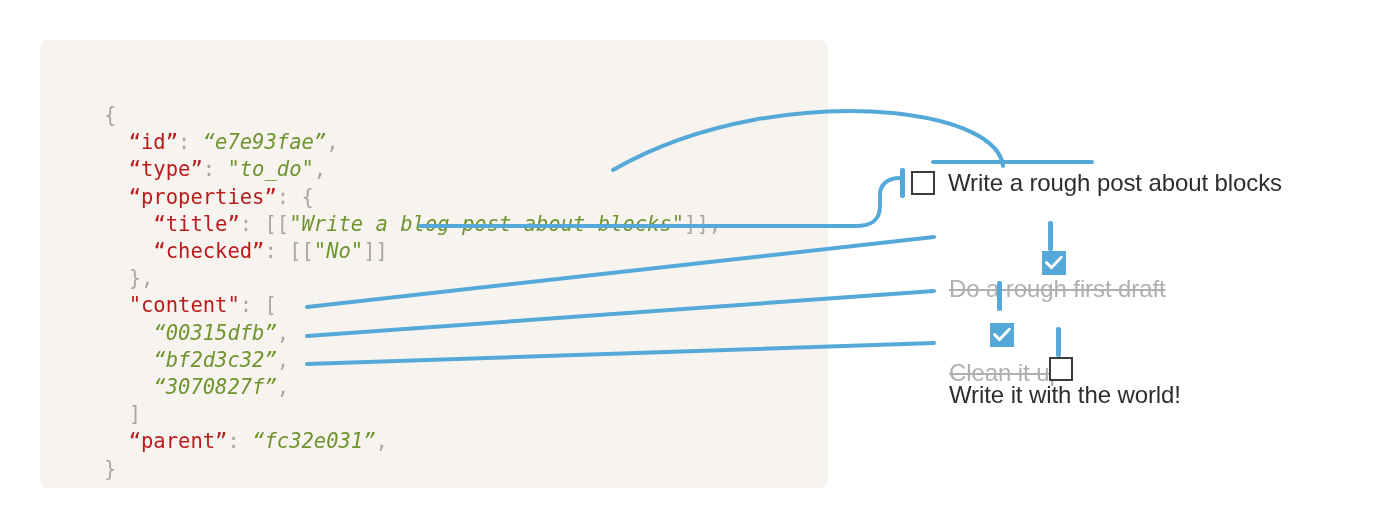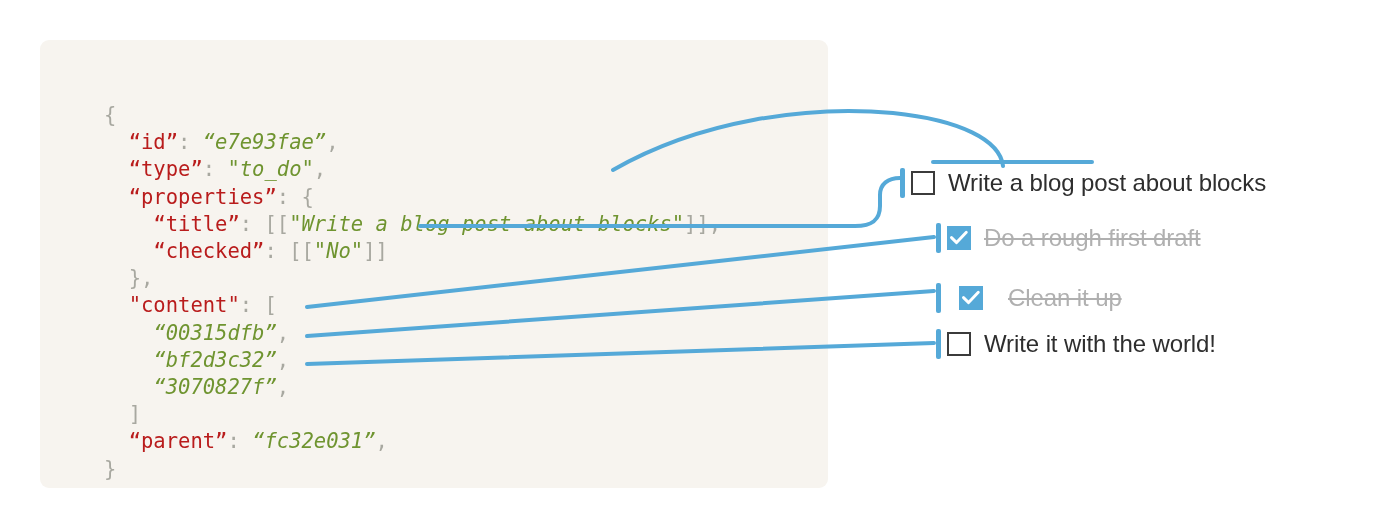--- a/index.html
+++ b/index.html
@@ -62,21 +62,21 @@
     top: 160px;
     width: 470px;
   }
   .todo-row {
     position: absolute;
     display: flex;
     align-items: center;
     height: 34px;
   }
   .todo-row.lvl0 { left: 0px; }
-  .todo-row.lvl1 { left: 36px; }
+  .todo-row.lvl1 { left: 36px; flex-direction: column; }
 
   .row-bar {
     width: 5px;
     height: 30px;
     background: #55a9d8;
     border-radius: 2px;
     flex: 0 0 auto;
   }
 
   .cbox {
@@ -133,21 +133,21 @@
         <path d="M 307 307 L 934 237"></path>
         <path d="M 307 336 L 934 291"></path>
         <path d="M 307 364 L 934 343"></path>
       </g>
   </svg>
 
   <div id="todo-list">
       <div class="todo-row lvl0" style="top: 6px;">
         <div class="row-bar"></div>
         <div class="cbox unchecked"></div>
-        <span class="todo-label">Write a blog post about blocks</span>
+        <span class="todo-label">Write a rough post about blocks</span>
       </div>
       <div class="todo-row lvl1" style="top: 61px;">
         <div class="row-bar"></div>
         <div class="cbox checked">
           <svg width="20" height="18" viewBox="0 0 20 18" xmlns="http://www.w3.org/2000/svg">
             <path d="M2.5 8.6 L7.6 13.6 L17.3 3.3" fill="none" stroke="#ffffff" stroke-width="2.9" stroke-linecap="round" stroke-linejoin="round"></path>
           </svg>
         </div>
         <span class="todo-label done">Do a rough first draft</span>
       </div>

